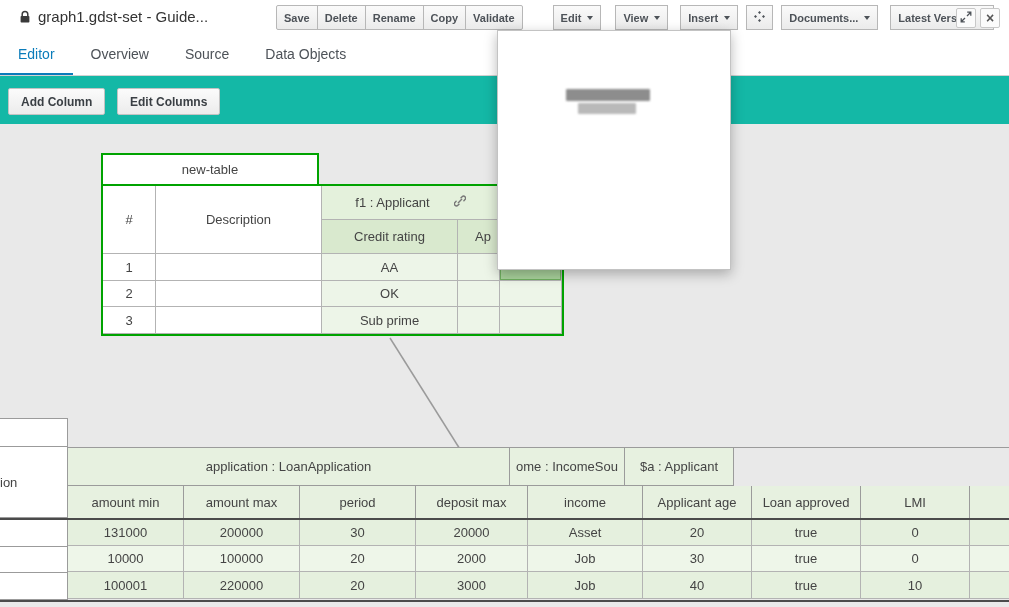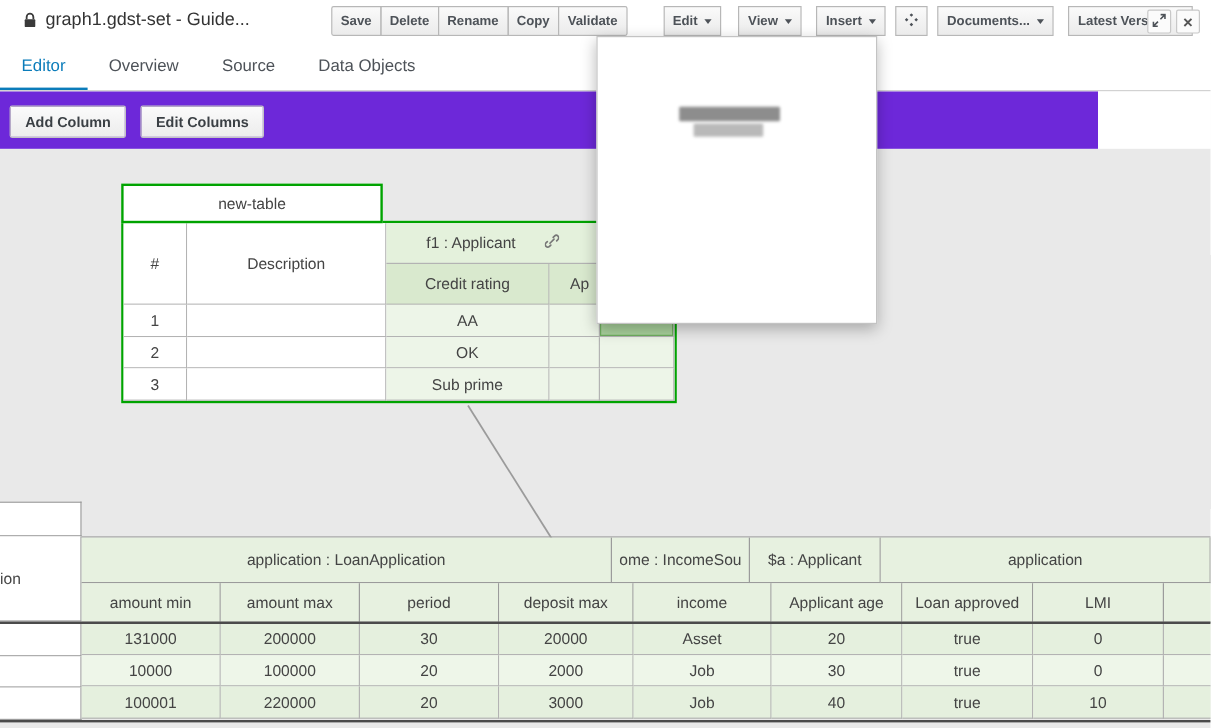--- a/index.html
+++ b/index.html
@@ -26,21 +26,21 @@
   .win-btn { width:20px; height:20px; border:1px solid #c8c8c8; background:#fbfbfb; border-radius:2px;
              display:flex; align-items:center; justify-content:center; font-size:14px; font-weight:bold; color:#555; }
 
   
   .tabbar { position:absolute; left:0; top:36px; width:1009px; height:40px; background:#fff;
             border-bottom:1px solid #d2d2d2; display:flex; z-index:4; }
   .tab { padding:0 18px; line-height:37px; font-size:14px; color:#4d5258; border-bottom:2px solid transparent; white-space:nowrap; }
   .tab.active { color:#0b7cba; border-bottom-color:#0b7cba; }
 
   
-  .subbar { position:absolute; left:0; top:76px; width:915px; height:48px; background:#6d28d9; z-index:3; }
+  .subbar { position:absolute; left:0; top:76px; width:1009px; height:48px; background:#14b8a6; z-index:3; }
   .subbtn { position:absolute; top:12px; height:27px; padding:0 12px; font-family:inherit; font-size:12px; font-weight:bold;
             color:#3a3f44; background:linear-gradient(#fbfbfb,#ececec); border:1px solid #c3c3c3; border-radius:2px; white-space:nowrap; }
   .subbtn.add { left:8px; } .subbtn.edit { left:117px; }
 
   
   .canvas { position:absolute; left:0; top:124px; width:1009px; height:483px; background:#e9e9e9; overflow:hidden; }
   .connector { position:absolute; left:0; top:0; z-index:1; }
 
   
   .cell { flex-shrink:0; display:flex; align-items:center; justify-content:center; font-size:13px; color:#444;
@@ -231,21 +231,20 @@
     <div class="descHead">ion</div>
     <div class="descCell" style="top:396px;height:27px"></div>
     <div class="descCell" style="top:423px;height:26px"></div>
     <div class="descCell" style="top:449px;height:27px"></div>
 
     <div class="t2main">
       <div class="t2group">
         <div class="cell g wg1">application : LoanApplication</div>
         <div class="cell g wg2">ome : IncomeSou</div>
         <div class="cell g wg3">$a : Applicant</div>
-        <div class="cell g wg4">application</div>
       </div>
       <div class="t2cols">
         <div class="cell g w110">amount min</div>
         <div class="cell g w110">amount max</div>
         <div class="cell g w110">period</div>
         <div class="cell g w112">deposit max</div>
         <div class="cell g w115">income</div>
         <div class="cell g w109">Applicant age</div>
         <div class="cell g w109">Loan approved</div>
         <div class="cell g w109">LMI</div>

